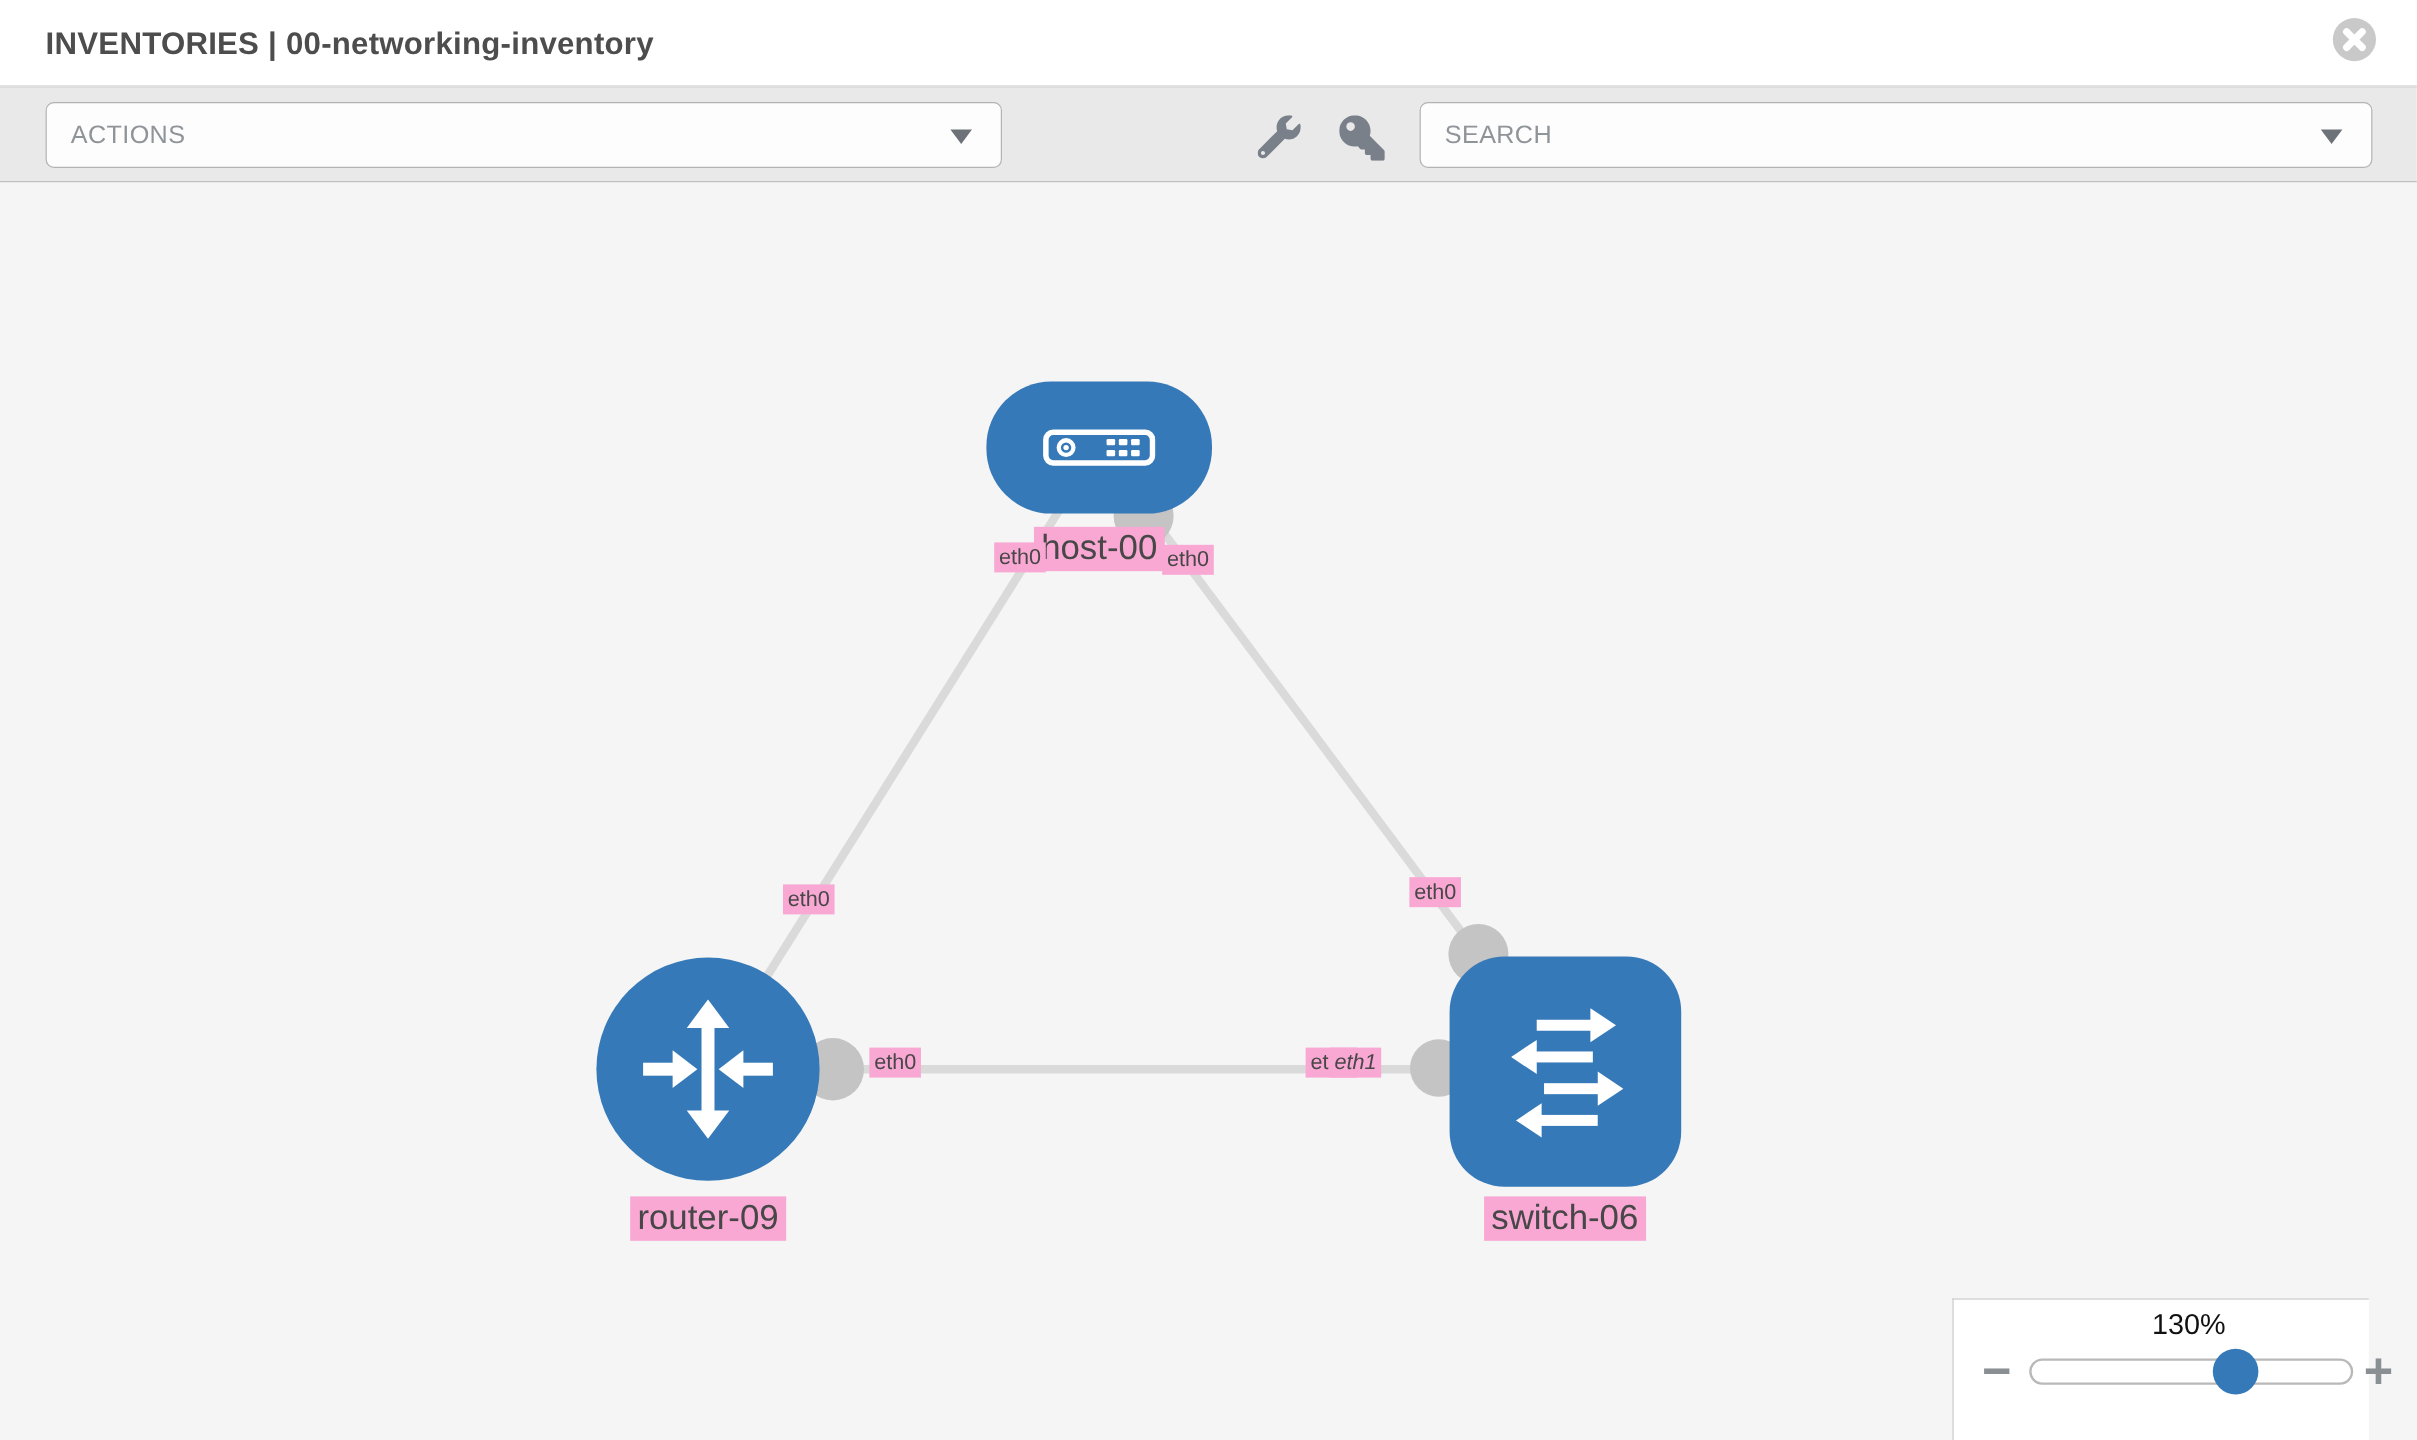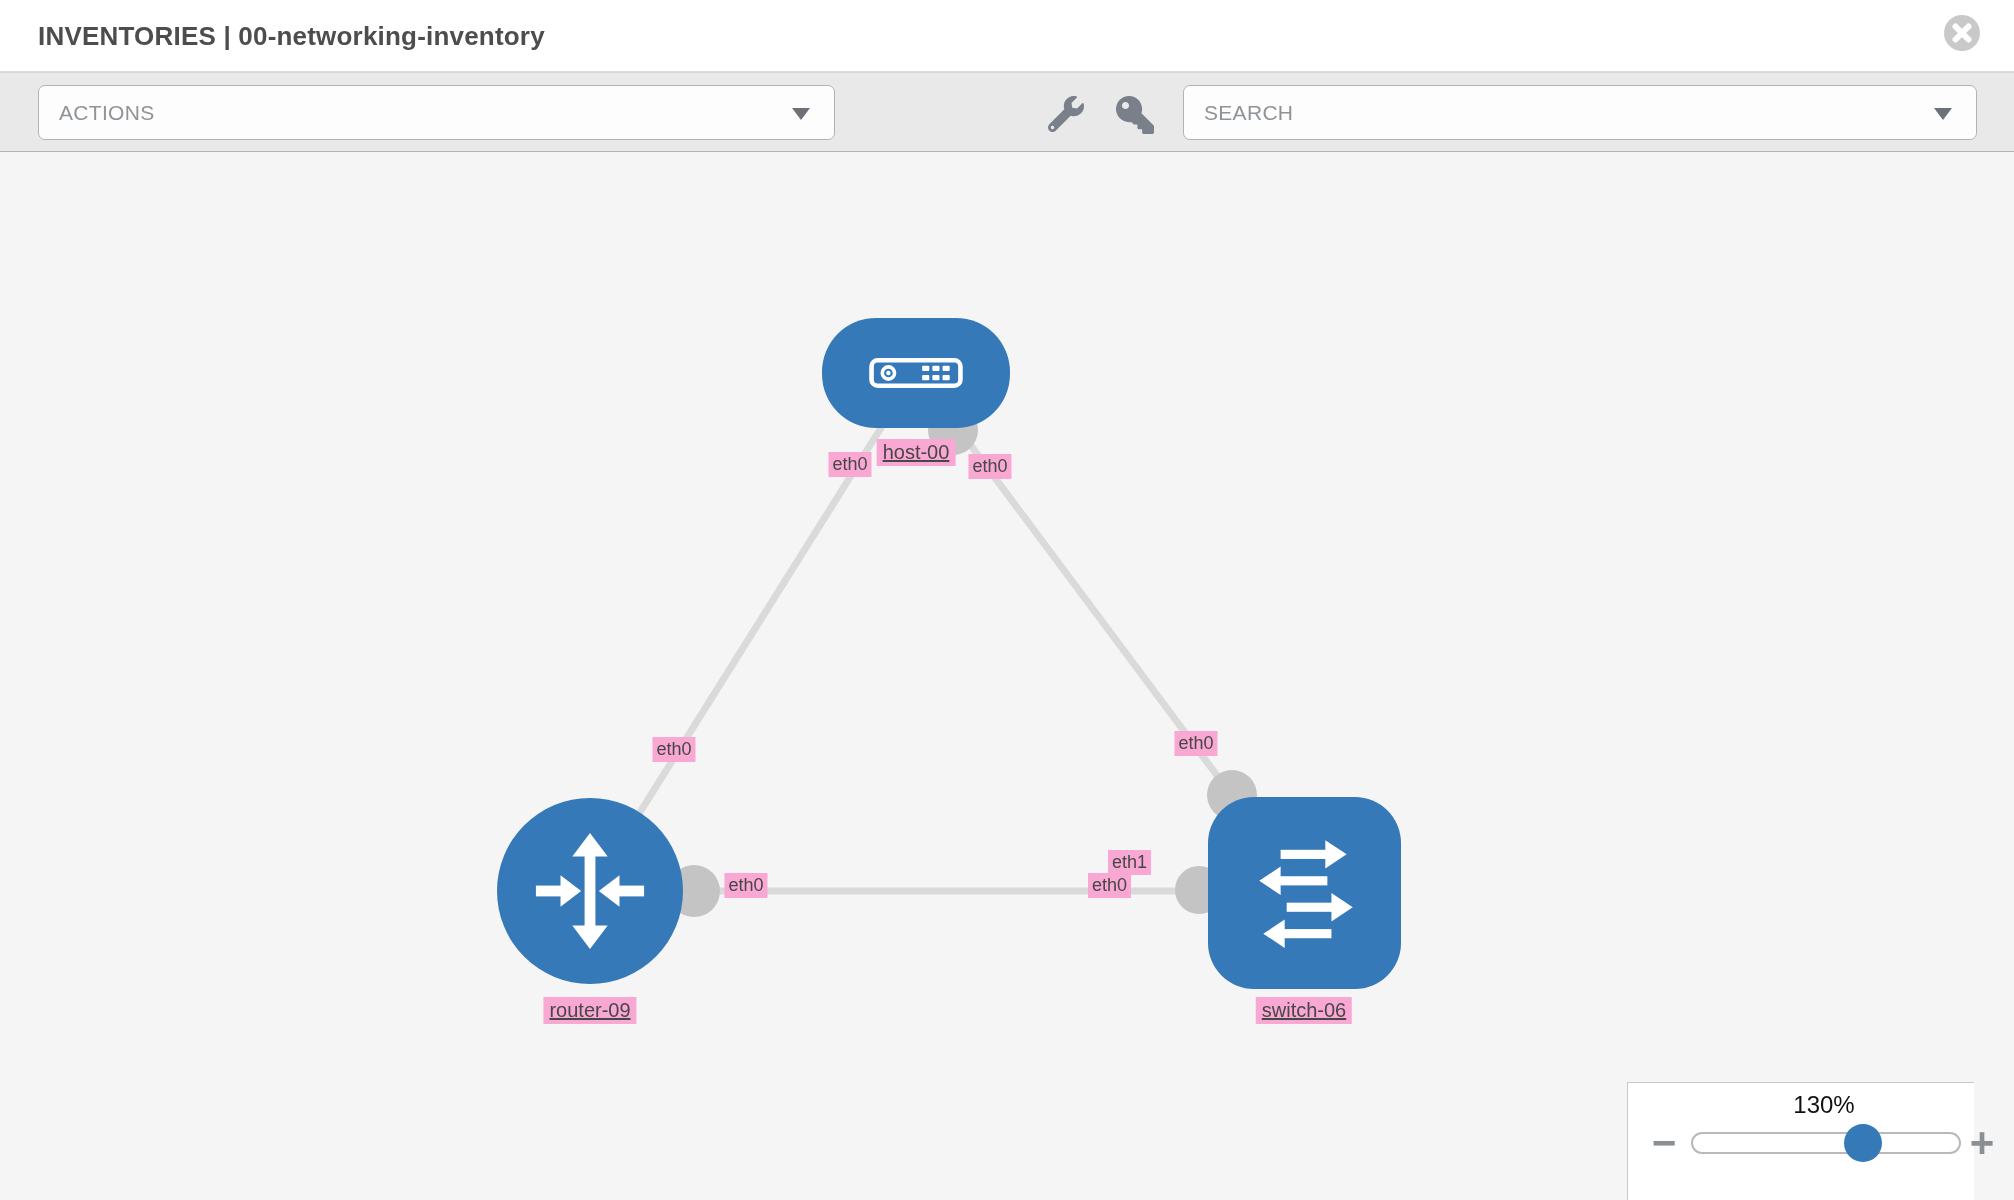--- a/index.html
+++ b/index.html
@@ -28,21 +28,21 @@
   .tool-icon { position:absolute; top:23px; width:36px; height:36px; cursor:pointer; }
 
   
   .canvas { position:absolute; left:0; top:152px; width:2014px; height:1048px;
     background:#f5f5f5; overflow:hidden; }
   .links-svg { position:absolute; left:0; top:0; z-index:1; }
   .node { position:absolute; z-index:2; background:#3579b8; cursor:pointer;
     display:flex; align-items:center; justify-content:center; }
   .chip { position:absolute; z-index:3; background:#f9a8d4; color:#474747;
     white-space:nowrap; }
-  .node-label { font-size:20px; padding:2px 6px; transform:translateX(-50%);text-decoration:underline; }
+  .node-label { font-size:29px; padding:2px 6px; transform:translateX(-50%); }
   .eth-label { font-size:18px; padding:2px 4px; transform:translateX(-50%); }
   .eth-label-abs { font-size:18px; padding:2px 4px; }
 
   
   .zoom-panel { position:absolute; left:1627px; top:930px; width:347px; height:118px;
     background:#ffffff; border-top:1px solid #c9c9c9; border-left:1px solid #c9c9c9; z-index:5; }
   .zoom-value { position:absolute; left:196px; top:8px; transform:translateX(-50%);
     font-size:24px; color:#111111; }
   .zoom-btn { position:absolute; top:36px; width:36px; height:48px; text-align:center;
     font-size:42px; font-weight:bold; color:#8a8f94; line-height:48px; cursor:pointer;
@@ -146,21 +146,21 @@
   <div class="chip node-label" style="left:590px; top:845px;">router-09</div>
   <div class="chip node-label" style="left:1304px; top:845px;">switch-06</div>
 
   <div class="chip eth-label" style="left:850px; top:300px;">eth0</div>
   <div class="chip eth-label" style="left:990px; top:302px;">eth0</div>
   <div class="chip eth-label" style="left:674px; top:585px;">eth0</div>
   <div class="chip eth-label" style="left:1196px; top:579px;">eth0</div>
   <div class="chip eth-label" style="left:746px; top:721px;">eth0</div>
 
   <div class="chip eth-label-abs" style="left:1088px; top:721px; z-index:3;">eth0</div>
-  <div class="chip eth-label-abs" style="left:1108px; top:698px; z-index:4;">eth1</div>
+  <div class="chip eth-label-abs" style="left:1108px; top:721px; z-index:4;font-style:italic;">eth1</div>
 
   <div class="zoom-panel">
     <div class="zoom-value">130%</div>
     <div class="zoom-btn" style="left:18px;">−</div>
     <div class="zoom-track"></div>
     <div class="zoom-handle"></div>
     <div class="zoom-btn" style="left:336px;">+</div>
   </div>
 
 </div>

